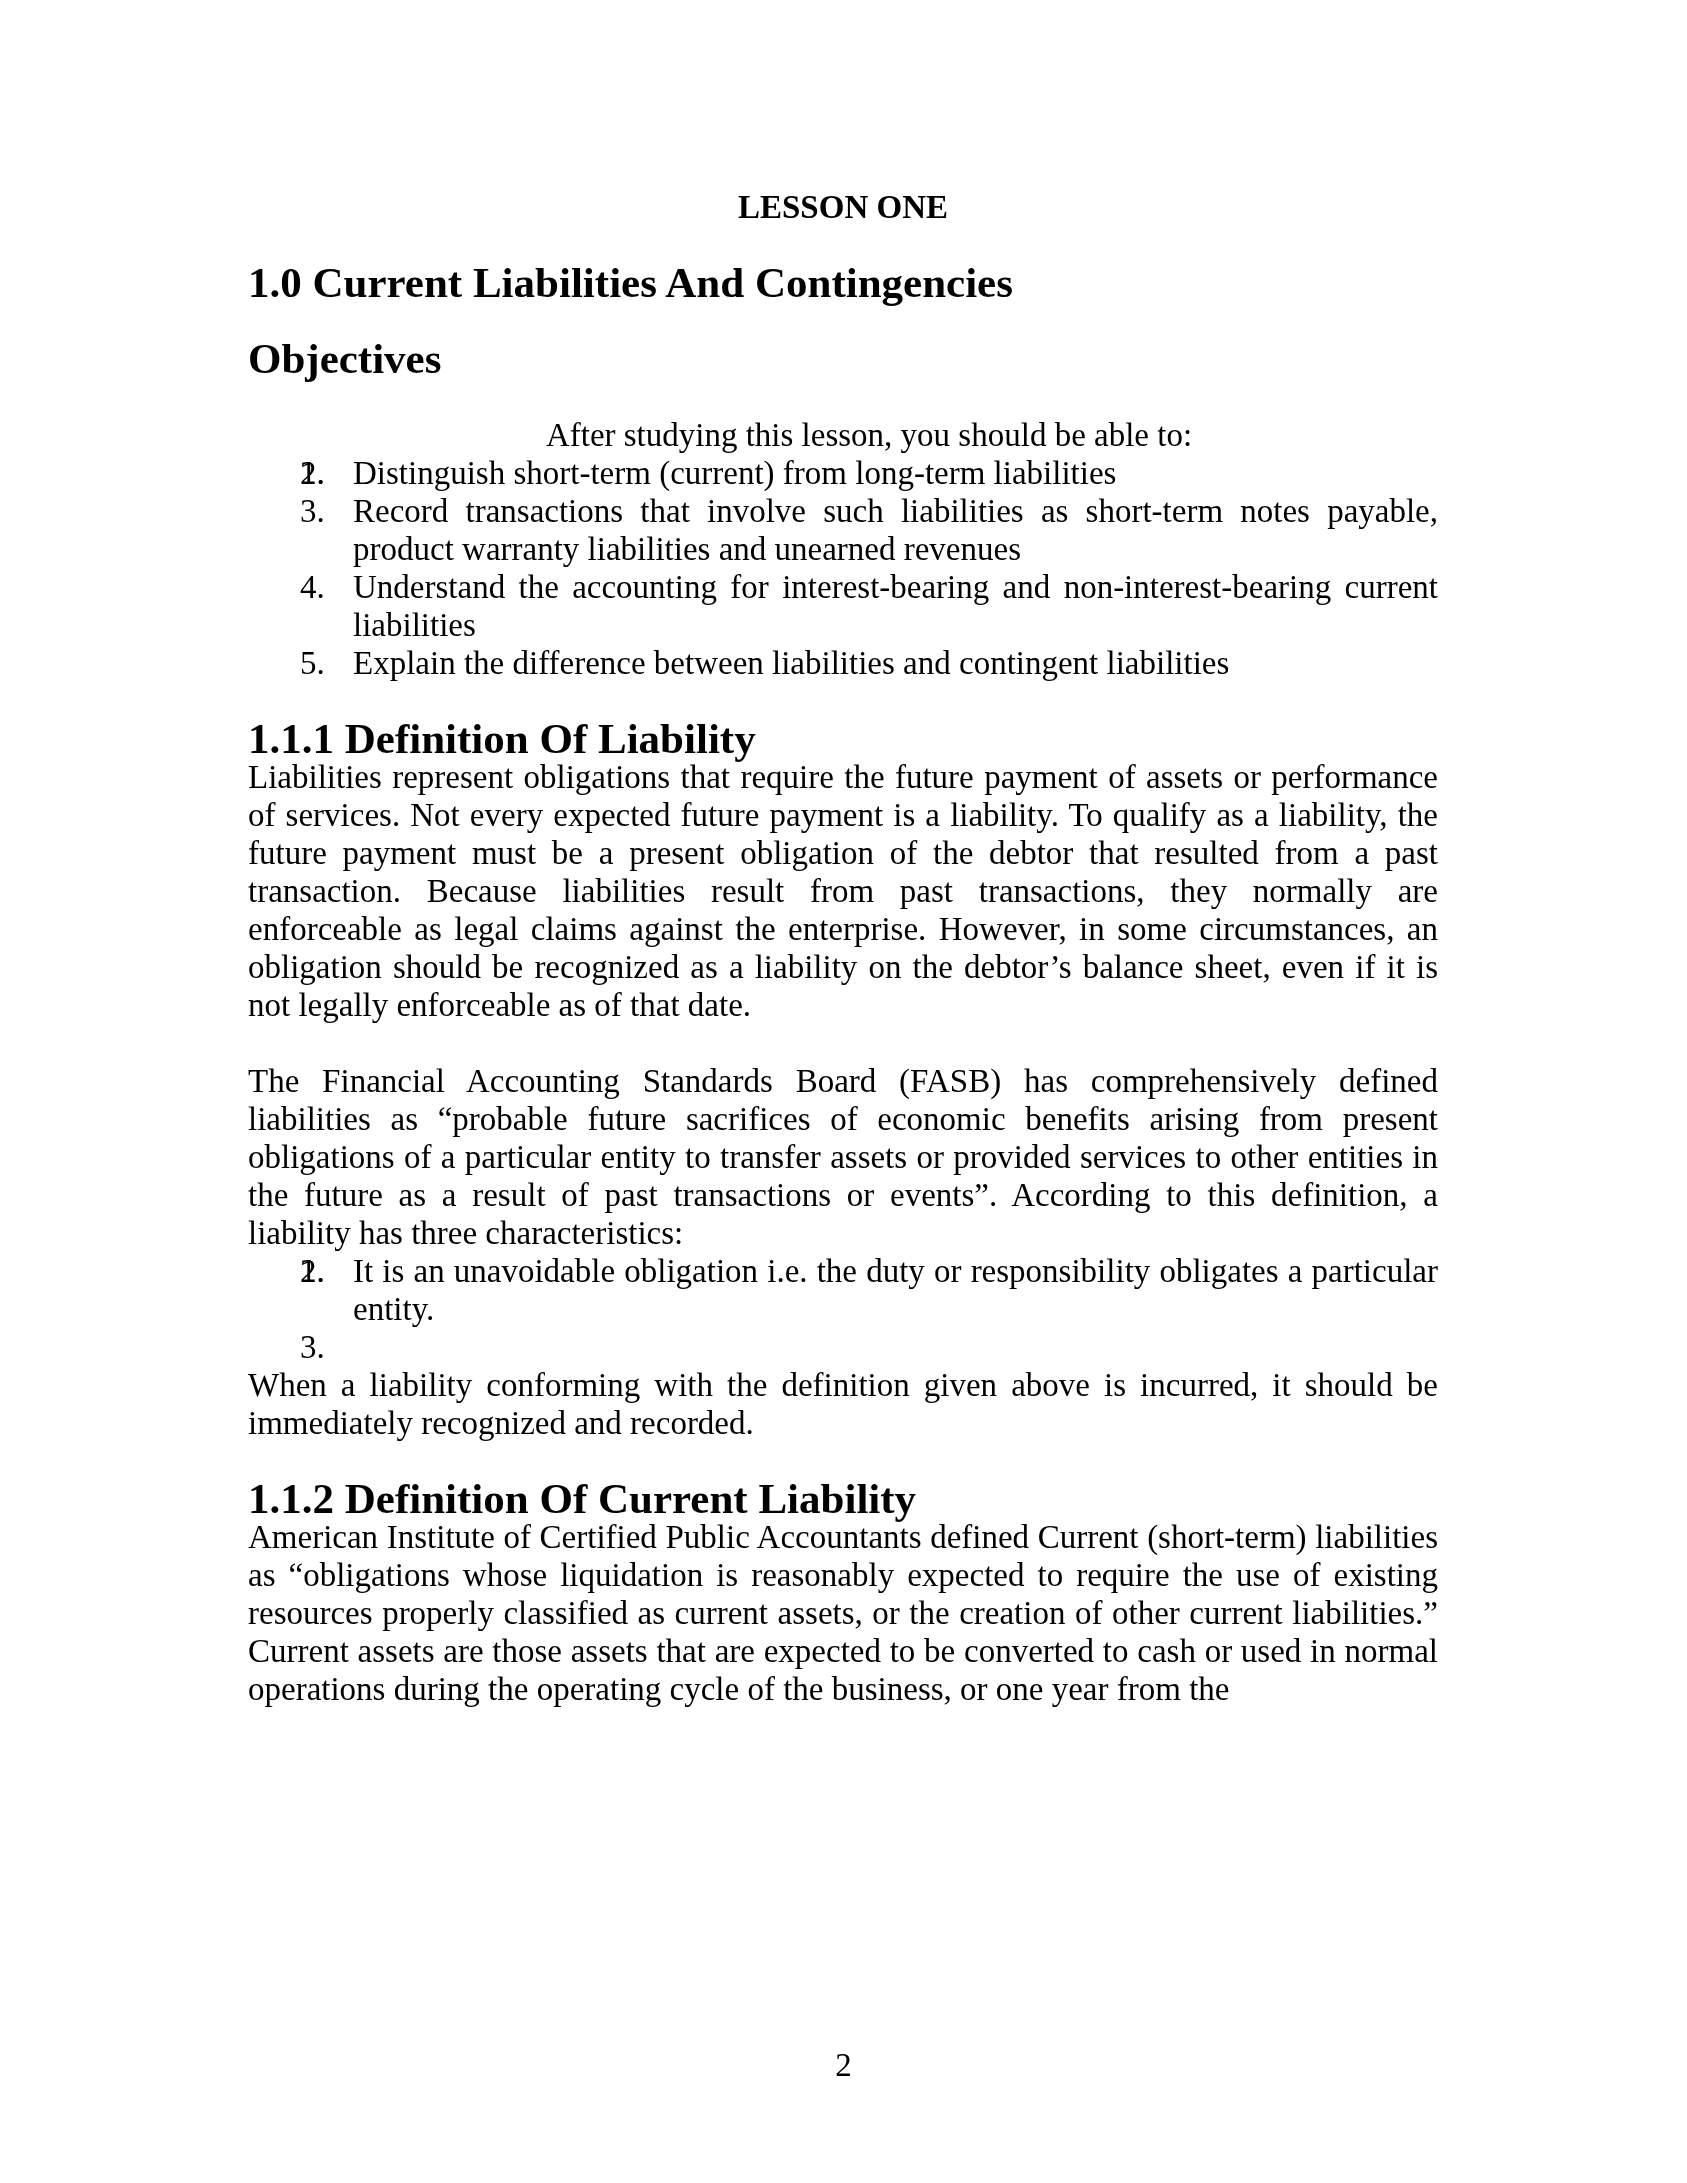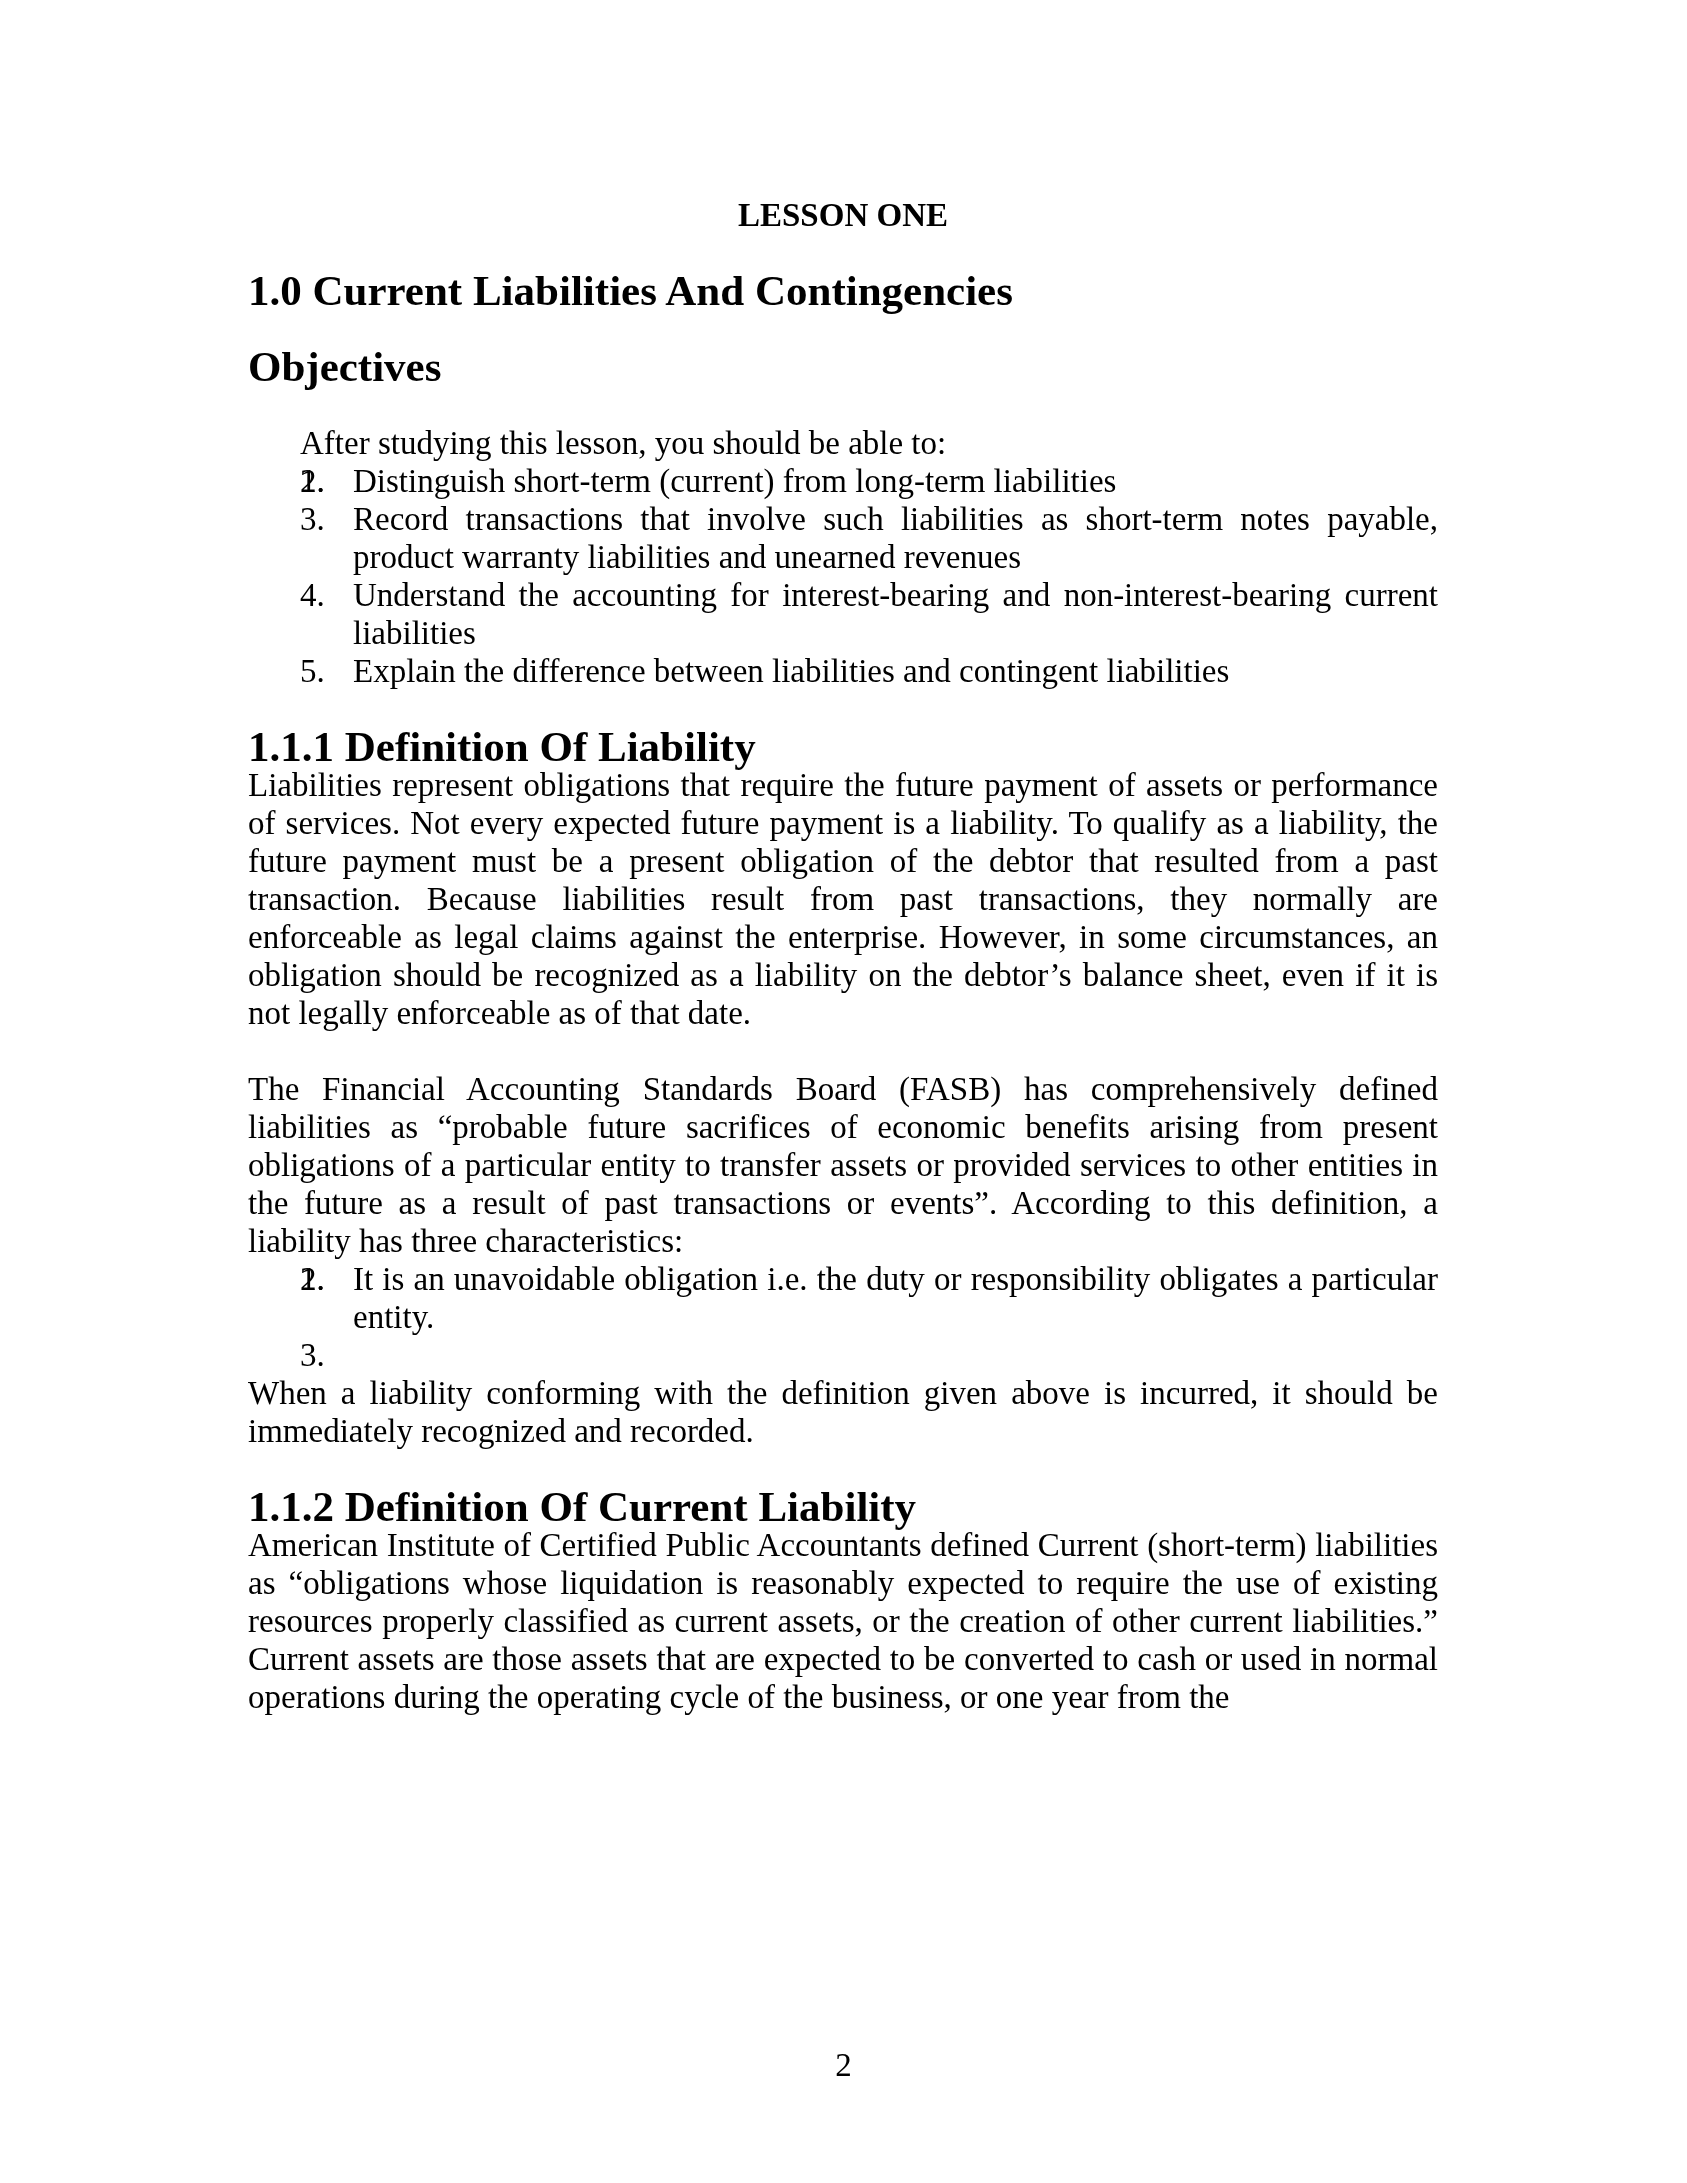--- a/index.html
+++ b/index.html
@@ -14,42 +14,42 @@
     background: #ffffff;
     color: #000000;
     font-family: "Liberation Serif", "DejaVu Serif", serif;
     font-size: 33px;
     line-height: 38px;
     overflow: hidden;
   }
   .content {
     position: absolute;
     left: 248px;
-    top: 196px;
+    top: 188px;
     width: 1190px;
   }
   .title {
     font-size: 33px;
     font-weight: bold;
     text-align: center;
     margin: 0 0 38px 0;
   }
   .h {
     font-size: 43px;
     font-weight: bold;
     text-align: left;
     margin: 4px 0 38px 0;
   }
   .h-tight {
     margin-bottom: 0;
   }
   .intro {
     margin: 0;
     text-indent: 52px;
-    text-align: left;
+    text-align: center;
   }
   .para {
     margin: 0 0 38px 0;
     text-align: justify;
   }
   .para-no-gap {
     margin-bottom: 0;
   }
   .list {
     margin: 0 0 38px 0;

